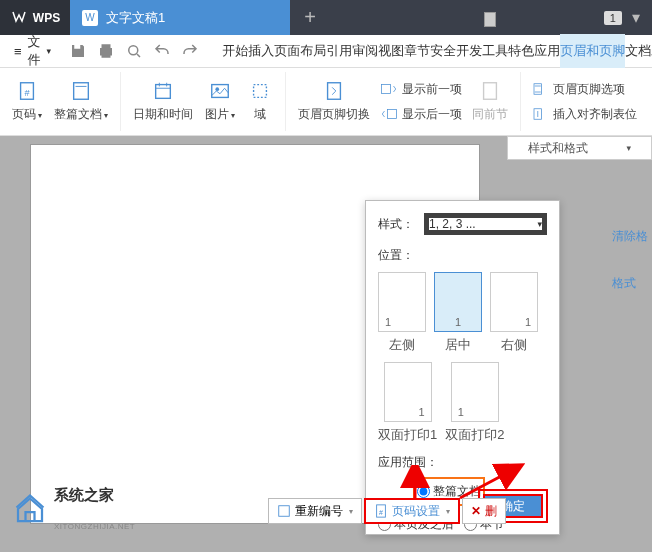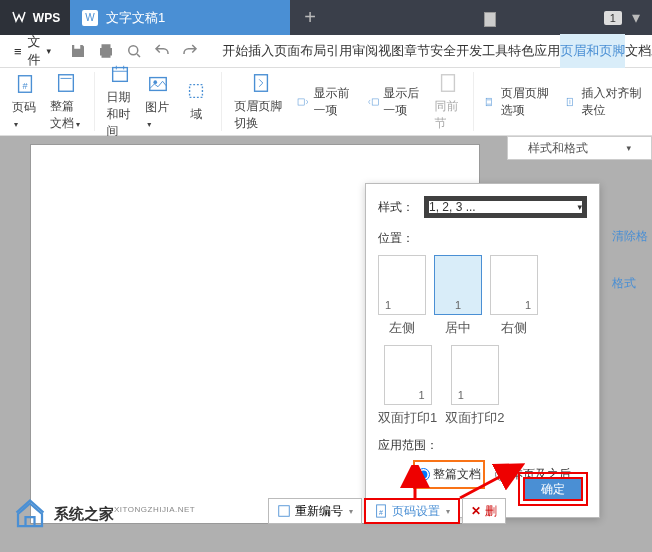--- a/index.html
+++ b/index.html
@@ -25,36 +25,36 @@
 .menu-tabs { display: flex; font-size: 13px; color: #333; }
 .menu-tabs span { padding: 8px 0px; cursor: pointer; white-space: nowrap; }
 .menu-tabs .active { color: #4a8fd4; background: #d9edf9; }
 
 
 .ribbon { height: 68px; background: #fff; border-bottom: 1px solid #ddd; display: flex; align-items: stretch; padding: 4px 0; }
 .rgrp { display: flex; align-items: center; border-right: 1px solid #eee; padding: 0 6px; }
 .rbtn { display: flex; flex-direction: column; align-items: center; justify-content: center; gap: 4px; padding: 0 6px; font-size: 12px; color: #444; cursor: pointer; position: relative; }
 .rbtn svg { width: 26px; height: 22px; fill: #4a8fd4; }
 .rbtn .dd { font-size: 8px; margin-left: 2px; }
-.ropt { display: flex; flex-direction: row; font-size: 12px; color: #444; gap: 4px; justify-content: center; }
+.ropt { display: flex; flex-direction: column; font-size: 12px; color: #444; gap: 4px; justify-content: center; }
 .ropt div { display: flex; align-items: center; gap: 4px; padding: 2px 4px; cursor: pointer; }
 .ropt svg { width: 18px; height: 14px; fill: #4a8fd4; }
 .smalltxt { color: #aaa; }
 
 
 .doc-area { position: absolute; left: 0; right: 0; top: 136px; bottom: 0; background: #b0b0b0; }
 .page { position: absolute; left: 30px; top: 8px; width: 450px; height: 380px; background: #fff; border: 1px solid #999; }
 .scroll-handle { position: absolute; right: 156px; top: 12px; width: 12px; height: 15px; background: #ccc; border: 1px solid #999; }
 
 
 .styles-hdr { position: absolute; right: 0; top: 136px; width: 145px; height: 24px; background: #fff; border: 1px solid #ccc; font-size: 12px; display: flex; align-items: center; padding: 0 20px; color: #555; justify-content: flex-end; }
 .styles-links { position: absolute; right: 0; top: 220px; width: 40px; font-size: 12px; color: #4a8fd4; display: flex; flex-direction: column; gap: 30px; padding-top: 8px; }
 
 
-.popover { position: absolute; left: 365px; top: 183px; width: 235px; height: 335px; background: #fff; border: 1px solid #bbb; box-shadow: 0 2px 8px rgba(0,0,0,0.2); padding: 12px; font-size: 12px; color: #333; }
+.popover { position: absolute; left: 365px; top: 200px; width: 195px; height: 335px; background: #fff; border: 1px solid #bbb; box-shadow: 0 2px 8px rgba(0,0,0,0.2); padding: 12px; font-size: 12px; color: #333; }
 .prow { display: flex; align-items: center; margin-bottom: 12px; gap: 6px; }
 .prow label { width: 40px; }
 .psel { flex: 1; height: 22px; border: 5px solid #404040; background: #fff; padding: 0 0; display: flex; align-items: center; justify-content: space-between; font-size: 12px; }
 .popts { display: flex; gap: 8px; margin-bottom: 8px; }
 .popt { display: flex; flex-direction: column; align-items: center; gap: 4px; }
 .ppage { width: 48px; height: 60px; border: 1px solid #ccc; background: #fff; position: relative; cursor: pointer; }
 .ppage.sel { border: 1px solid #4a8fd4; background: #d9edf9; }
 .ppage-num { position: absolute; font-size: 11px; color: #666; bottom: 3px; }
 .ppage-num.l { left: 6px; }
 .ppage-num.c { left: 50%; transform: translateX(-50%); }
@@ -72,21 +72,21 @@
 .bottom-bar { position: absolute; left: 268px; bottom: 28px; height: 26px; display: flex; gap: 2px; font-size: 12px; }
 .bbtn { background: #fff; border: 1px solid #bbb; padding: 3px 8px; display: flex; align-items: center; gap: 4px; cursor: pointer; }
 .bbtn svg { width: 14px; height: 14px; fill: #4a8fd4; }
 .bbtn.hl { border: 2px solid #e00; color: #4a8fd4; }
 .bbtn .dd { font-size: 8px; color: #888; margin-left: 2px; }
 .bbtn.del { color: #c00; }
 
 
 .wm { position: absolute; left: 12px; bottom: 20px; display: flex; align-items: center; gap: 6px; }
 .wm svg { width: 36px; height: 36px; fill: #4a8fd4; }
-.wm-txt { display: flex; flex-direction: row; line-height: 1.1; }
+.wm-txt { display: flex; flex-direction: column; line-height: 1.1; gap: 20px; }
 .wm-cn { font-size: 15px; font-weight: bold; color: #333; }
 .wm-en { font-size: 8px; color: #888; letter-spacing: 0.5px; }
 </style>
 </head>
 <body>
 
 <div class="title-bar">
   <div class="wps-logo">
     <svg viewBox="0 0 24 24">
         <path d="M4 4 L8 16 L12 8 L16 16 L20 4" stroke="#fff" stroke-width="2" fill="none"></path>

